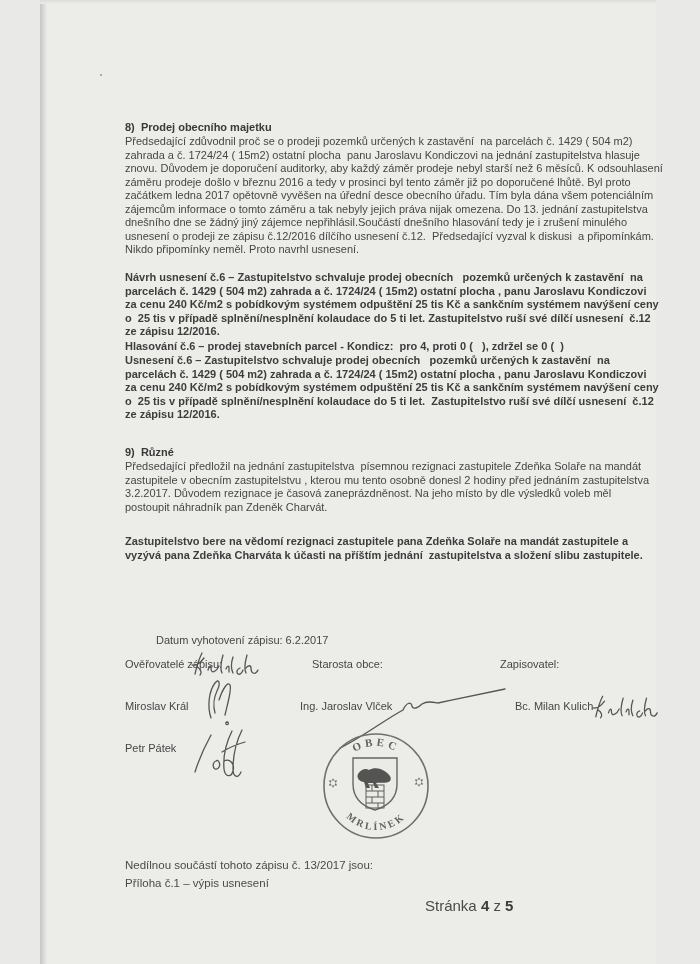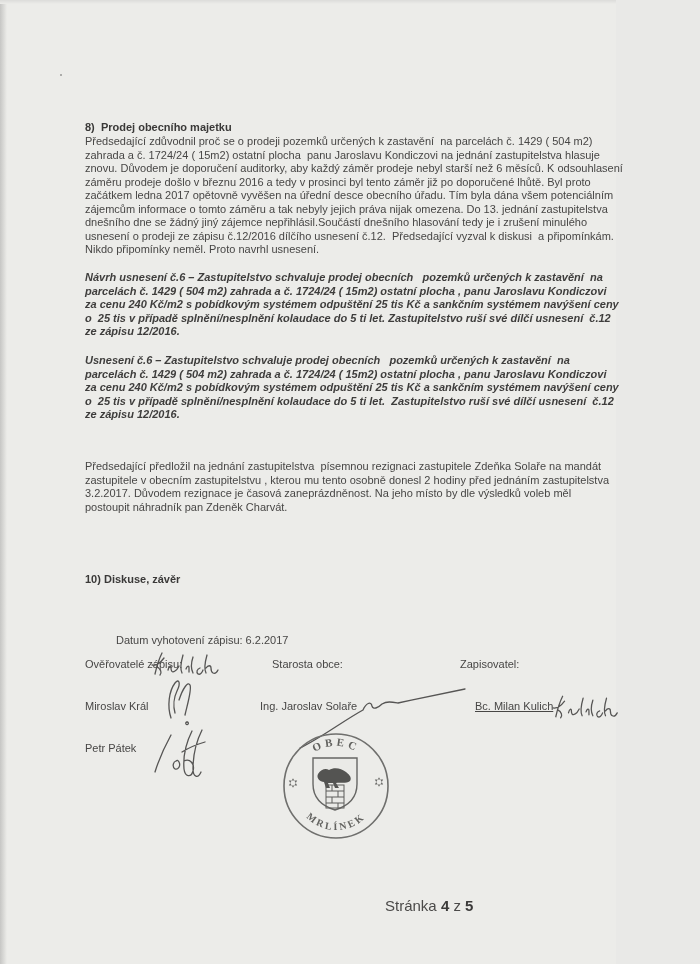--- a/index.html
+++ b/index.html
@@ -5,83 +5,86 @@
   html,body{margin:0;padding:0;}
   body{
     width:700px;height:964px;
     background:#e9e9e7;
     font-family:"Liberation Sans","DejaVu Sans",sans-serif;
     overflow:hidden;
   }
   .page{
     position:relative;width:616px;height:964px;
     background:#ecece9;
+    margin-left:40px;
   }
   .edge-left{
     position:absolute;left:0;top:0;width:7px;height:100%;
     background:linear-gradient(to right,#c6c6c4,#ecece9);
   }
   .edge-top{
     position:absolute;left:0;top:0;width:100%;height:4px;
     background:linear-gradient(to bottom,#dcdcda,#ecece9);
   }
   .speck{
     position:absolute;width:2px;height:2px;border-radius:50%;
     background:#979795;
   }
   .txt{
     position:absolute;
     font-size:11px;line-height:13.5px;color:#474645;
     white-space:pre-wrap;
   }
   .hd{font-weight:bold;color:#3a3938;}
-  .bi{font-weight:bold;font-style:italic;color:#3e3d3c;}
+  .bi{font-weight:bold;color:#3e3d3c;}
   .lbl{position:absolute;font-size:11px;color:#474645;white-space:pre;}
   .sig{position:absolute;}
   .sig path{fill:none;stroke:#565554;stroke-width:1.3;stroke-linecap:round;stroke-linejoin:round;}
   .stamp{position:absolute;}
   .attach{font-size:11.5px;line-height:18px;color:#4b4a49;}
   .footer{position:absolute;font-size:15px;color:#4b4a49;}
   .footer .b{font-weight:bold;color:#3c3b3a;}
 </style>
 </head>
 <body>
 
 <div class="page">
   <div class="edge-left"></div>
   <div class="edge-top"></div>
   <div class="speck" style="left:60px;top:74px;"></div>
 
   <div class="txt hd" style="left:85px;top:121px;width:540px;">8)  Prodej obecního majetku</div>
   <div class="txt" style="left:85px;top:135px;width:540px;">Předsedající zdůvodnil proč se o prodeji pozemků určených k zastavění  na parcelách č. 1429 ( 504 m2) zahrada a č. 1724/24 ( 15m2) ostatní plocha  panu Jaroslavu Kondiczovi na jednání zastupitelstva hlasuje znovu. Důvodem je doporučení auditorky, aby každý záměr prodeje nebyl starší než 6 měsíců. K odsouhlasení záměru prodeje došlo v březnu 2016 a tedy v prosinci byl tento záměr již po doporučené lhůtě. Byl proto začátkem ledna 2017 opětovně vyvěšen na úřední desce obecního úřadu. Tím byla dána všem potenciálním zájemcům informace o tomto záměru a tak nebyly jejich práva nijak omezena. Do 13. jednání zastupitelstva dnešního dne se žádný jiný zájemce nepřihlásil.Součástí dnešního hlasování tedy je i zrušení minulého usnesení o prodeji ze zápisu č.12/2016 dílčího usnesení č.12.  Předsedající vyzval k diskusi  a připomínkám. Nikdo připomínky neměl. Proto navrhl usnesení.</div>
   <div class="txt bi" style="left:85px;top:271px;width:535px;">Návrh usnesení č.6 – Zastupitelstvo schvaluje prodej obecních   pozemků určených k zastavění  na parcelách č. 1429 ( 504 m2) zahrada a č. 1724/24 ( 15m2) ostatní plocha , panu Jaroslavu Kondiczovi za cenu 240 Kč/m2 s pobídkovým systémem odpuštění 25 tis Kč a sankčním systémem navýšení ceny o  25 tis v případě splnění/nesplnění kolaudace do 5 ti let. Zastupitelstvo ruší své dílčí usnesení  č.12 ze zápisu 12/2016.</div>
+  <div class="txt bi" style="left:85px;top:340px;width:540px;">Hlasování č.6 – prodej stavebních parcel - Kondicz:  pro 4, proti 0 (   ), zdržel se 0 (  )</div>
   <div class="txt bi" style="left:85px;top:354px;width:535px;">Usnesení č.6 – Zastupitelstvo schvaluje prodej obecních   pozemků určených k zastavění  na parcelách č. 1429 ( 504 m2) zahrada a č. 1724/24 ( 15m2) ostatní plocha , panu Jaroslavu Kondiczovi za cenu 240 Kč/m2 s pobídkovým systémem odpuštění 25 tis Kč a sankčním systémem navýšení ceny o  25 tis v případě splnění/nesplnění kolaudace do 5 ti let.  Zastupitelstvo ruší své dílčí usnesení  č.12 ze zápisu 12/2016.</div>
 
+  <div class="txt hd" style="left:85px;top:446px;width:540px;">9)  Různé</div>
   <div class="txt" style="left:85px;top:460px;width:530px;">Předsedající předložil na jednání zastupitelstva  písemnou rezignaci zastupitele Zdeňka Solaře na mandát zastupitele v obecním zastupitelstvu , kterou mu tento osobně donesl 2 hodiny před jednáním zastupitelstva 3.2.2017. Důvodem rezignace je časová zaneprázdněnost. Na jeho místo by dle výsledků voleb měl postoupit náhradník pan Zdeněk Charvát.</div>
+  <div class="txt bi" style="left:85px;top:535px;width:540px;">Zastupitelstvo bere na vědomí rezignaci zastupitele pana Zdeňka Solaře na mandát zastupitele a vyzývá pana Zdeňka Charváta k účasti na příštím jednání  zastupitelstva a složení slibu zastupitele.</div>
 
-  <div class="txt hd" style="left:85px;top:573px;width:540px;">10) Diskuse, závěr</div>
 
   <div class="lbl" style="left:85px;top:634px;padding-left:31px;">Datum vyhotovení zápisu: 6.2.2017</div>
 
   <span class="lbl" style="left:85px;top:658px;">Ověřovatelé zápisu:</span>
   <span class="lbl" style="left:272px;top:658px;text-align:right;">Starosta obce:</span>
   <span class="lbl" style="left:460px;top:658px;">Zapisovatel:</span>
 
   <svg class="sig" style="left:147px;top:649px;" width="80" height="30" viewBox="0 0 80 30">
     <path d="M8 25 C10 16 13 8 15 4 M5 16 C10 17 14 13 17 9 M10 18 C14 20 15 24 13 26
              M21 21 C22 17 24 16 24 19 C24 22 25 24 28 22 C30 21 31 19 32 17
              M36 6 C34 13 33 20 35 24 M39 20 C40 17 42 16 42 19 L42 23
              M46 8 C44 14 44 20 46 24
              M53 19 C50 20 49 23 51 25 C53 26 55 24 56 21
              M60 6 C58 13 57 20 59 24 M59 19 C61 16 64 16 64 19 C64 21 64 23 66 24 C68 25 70 23 71 21"></path>
   </svg>
 
   <span class="lbl" style="left:85px;top:700px;">Miroslav Král</span>
-  <span class="lbl" style="left:260px;top:700px;">Ing. Jaroslav Solaře</span>
-  <span class="lbl" style="left:475px;top:700px;text-decoration:underline;">Bc. Milan Kulich</span>
+  <span class="lbl" style="left:260px;top:700px;">Ing. Jaroslav Vlček</span>
+  <span class="lbl" style="left:475px;top:700px;">Bc. Milan Kulich</span>
 
   <svg class="sig" style="left:160px;top:678px;" width="40" height="48" viewBox="0 0 40 48">
     <path d="M11 40 C7 28 9 13 15 5 C19 0 21 5 17 13 C14 19 13 28 15 35
              M19 22 C23 10 28 3 30 7 C32 11 28 24 25 37"></path>
     <path d="M27 44 a1.3 1.3 0 1 0 0.1 0"></path>
   </svg>
 
   <svg class="sig" style="left:293px;top:683px;" width="175" height="72" viewBox="0 0 175 72">
     <path d="M7 65 C28 55 50 38 70 27
              M70 27 C73 20 78 18 79 23 C80 27 85 25 89 21 C94 18 99 19 105 20
@@ -133,20 +136,21 @@
       <path d="M56 46 L49 37 M55 45 L53 35 M57 45 L58 34 M58 45 L63 35 M59 46 L68 37 M60 47 L73 39 M61 48 L77 42" stroke="#55555 3" stroke-width="1.1" fill="none" stroke-linecap="round"></path>
       <path d="M47 52 C50 47 55 46 58 48 C63 45 70 46 75 50 C79 53 81 56 79 59 C75 62 69 60 65 61 L68 66 L64 66 L62 61 L57 61 L59 66 L55 66 L53 60 C49 60 45 56 47 52 Z" fill="#545452"></path>
     </g>
 
     <g stroke="#5c5c5a" stroke-width="1" fill="none">
       <rect x="55" y="63" width="18" height="23"></rect>
       <path d="M55 69 H73 M55 75 H73 M55 81 H73 M61 63 V69 M67 69 V75 M61 75 V81 M67 81 V86"></path>
     </g>
   </svg>
 
+  <div class="txt attach" style="left:85px;top:856px;width:420px;"><span>Nedílnou součástí tohoto zápisu č. 13/2017 jsou:</span><br><span>Příloha č.1 – výpis usnesení</span></div>
 
   <div class="footer" style="left:385px;top:897px;">
     <span>Stránka</span>
     <span class="b">4</span>
     <span>z</span>
     <span class="b">5</span>
   </div>
 </div>
 
 </body></html>

